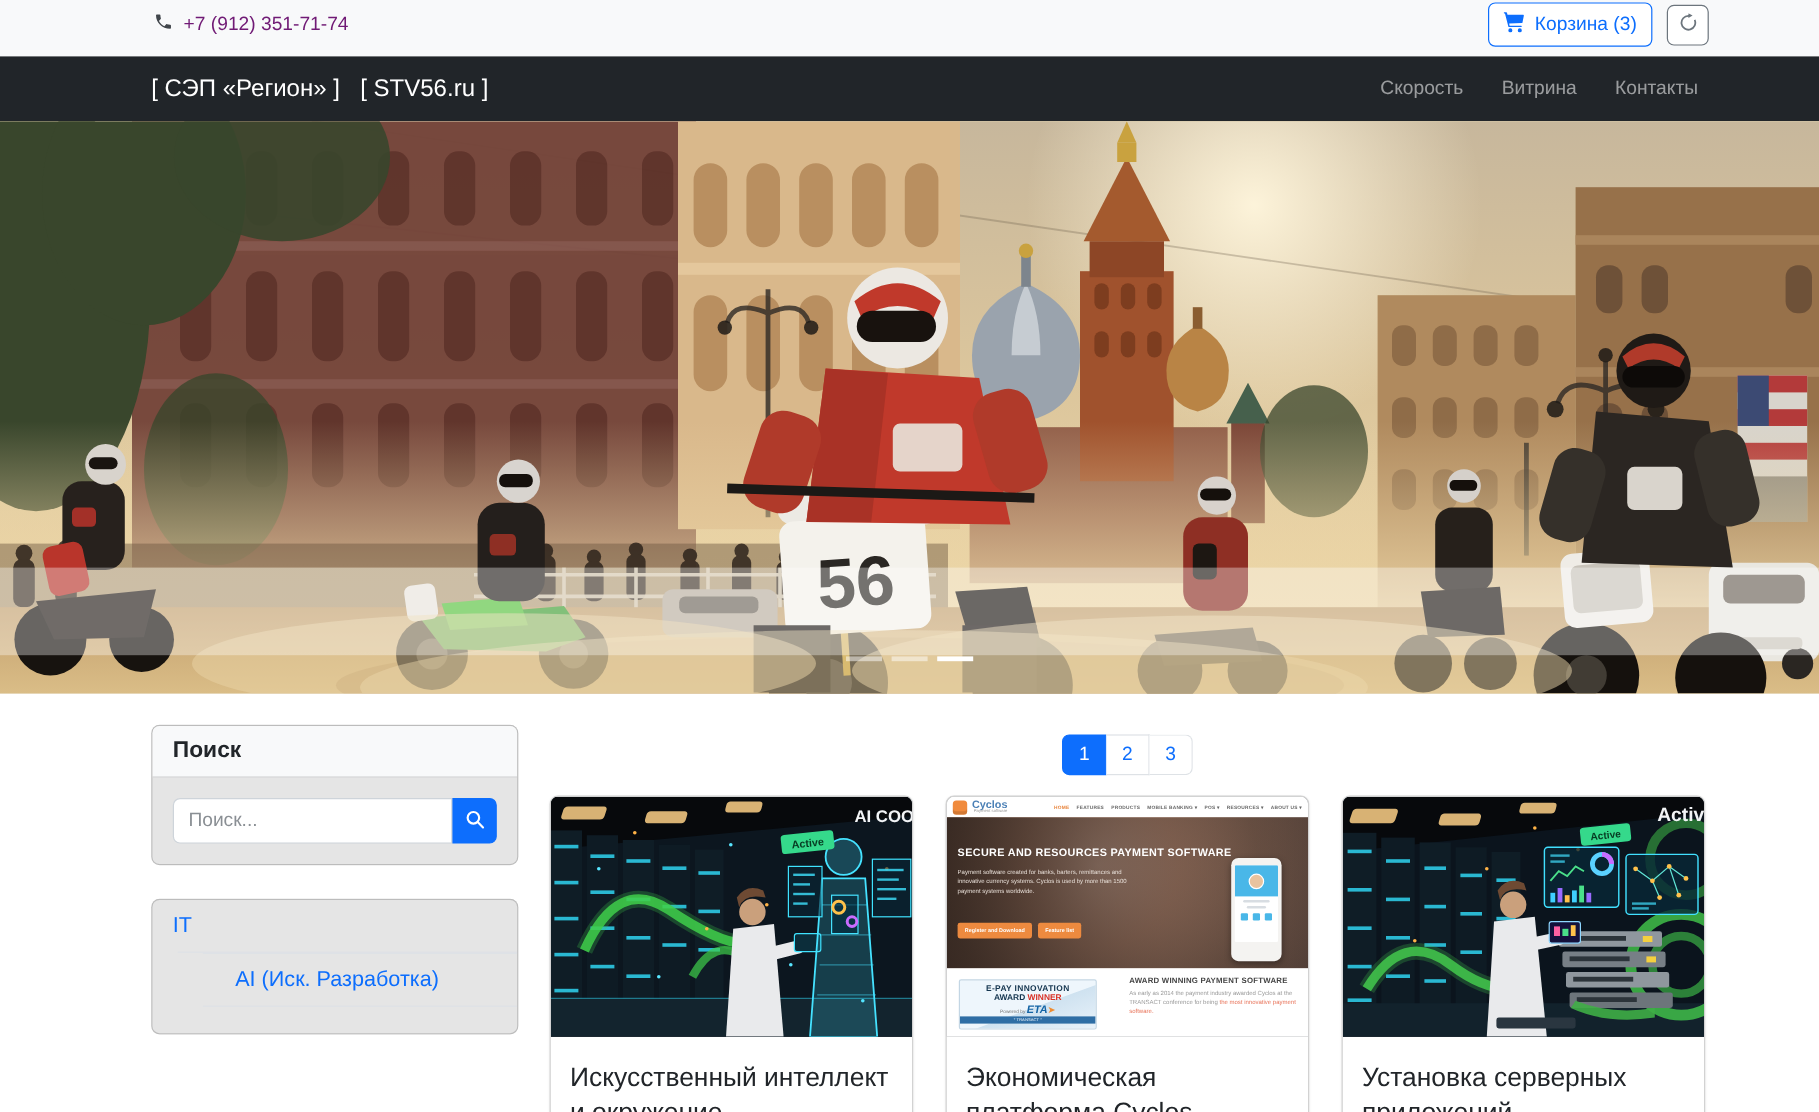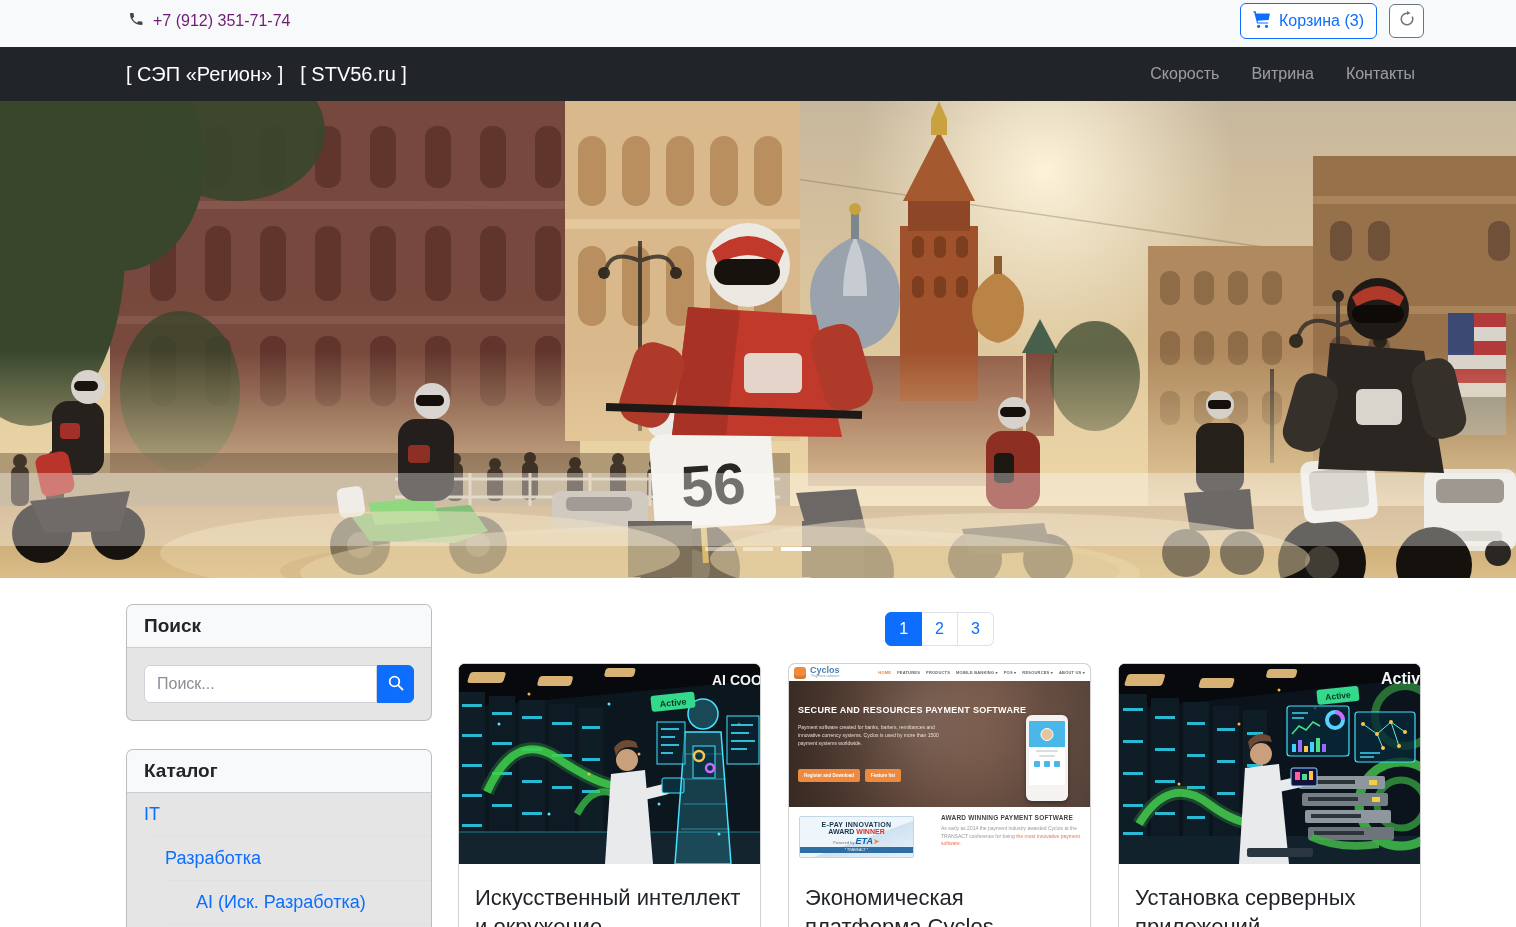--- a/index.html
+++ b/index.html
@@ -503,27 +503,25 @@
             <svg width="16" height="16" viewBox="0 0 16 16">
                 <circle cx="6.5" cy="6.5" r="4.8" fill="none" stroke="#fff" stroke-width="1.8"></circle>
                 <line x1="10.3" y1="10.3" x2="14.5" y2="14.5" stroke="#fff" stroke-width="1.8" stroke-linecap="round"></line>
               </svg>
           </span>
         </button>
       </div>
     </div>
 
     <div class="card">
-      <div class="card-header">Каталог</div>
       <ul class="cat-list">
         <li>
           <div class="cat-item"><a href="#">IT</a></div>
           <ul class="cat-sub">
             <li>
-              <div class="cat-item"><a href="#">Разработка</a></div>
               <ul class="cat-sub">
                 <li>
                     <div class="cat-item"><a href="#">AI (Иск. Разработка)</a></div>
                   </li>
                 <li>
                     <div class="cat-item"></div>
                   </li>
               </ul>
             </li>
           </ul>

